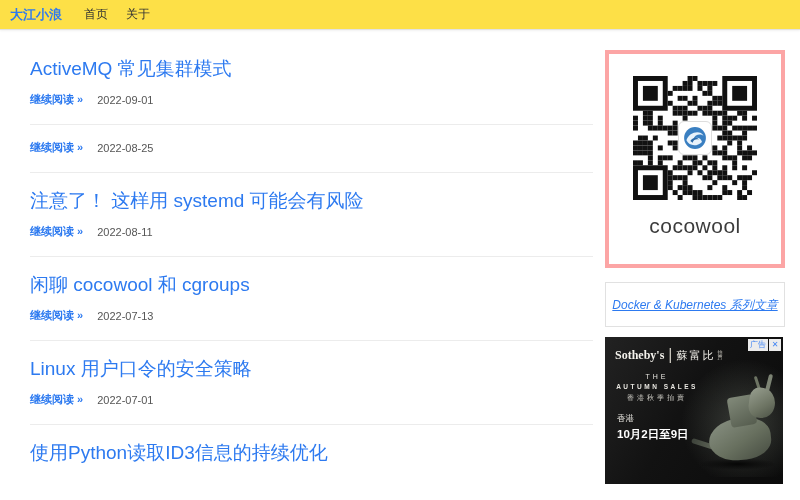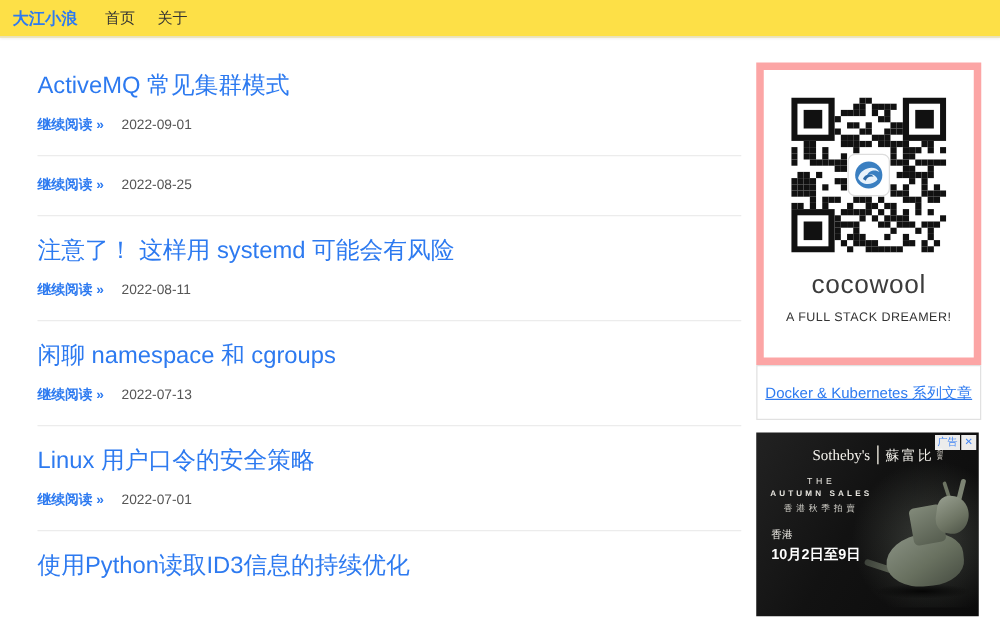--- a/index.html
+++ b/index.html
@@ -20,46 +20,46 @@
 
   
   .post-title { color:#2d7af0; font-size:19px; font-weight:400; line-height:26px;
     text-decoration:none; display:inline-block; cursor:pointer; }
   .post-meta { margin-top:10px; height:15px; font-size:11px; display:flex; align-items:center; }
   .read-more { color:#2d7af0; font-weight:bold; text-decoration:none; cursor:pointer; }
   .post-date { color:#555; margin-left:14px; }
   .sep { border:none; border-top:1px solid #ececec; margin:17px 0 15px 0; }
 
   
-  .card { border:6px solid #fca5a5; background:#fff; text-align:center; padding:22px 0 26px; }
+  .card { border:4px solid #fca5a5; background:#fff; text-align:center; padding:22px 0 26px; }
   .qr-wrap { position:relative; width:124px; height:124px; margin:0 auto; }
   .qr-wrap svg.qr { width:124px; height:124px; display:block; fill:#111; }
   .qr-logo { position:absolute; left:45px; top:45px; width:34px; height:34px;
     background:#fff; border-radius:6px; border:1px solid #ddd;
     display:flex; align-items:center; justify-content:center; }
   .profile-name { font-size:21px; color:#3c3c3c; margin-top:14px; letter-spacing:.5px; }
   .profile-tagline { font-size:10px; color:#333; margin-top:9px; letter-spacing:.4px; }
 
   
-  .series-box { border:1px solid #e1e1e1; padding:12px 6px; text-align:center; }
+  .series-box { border:1px solid #e1e1e1; margin-top:14px; padding:12px 6px; text-align:center;font-style:italic; }
   .series-link { color:#2d7af0; font-size:12px; text-decoration:underline; cursor:pointer; }
 
   
   .ad { position:relative; margin-top:10px; width:178px; height:147px; overflow:hidden;
     background:linear-gradient(120deg,#222 0%,#121212 45%,#0b0b0b 100%); cursor:pointer; }
   .ad-glow { position:absolute; right:-10px; top:20px; width:120px; height:120px;
     background:radial-gradient(circle at 60% 55%, rgba(150,160,145,.30), rgba(0,0,0,0) 65%); }
   .ad-corner { position:absolute; top:2px; right:2px; display:flex; gap:1px; z-index:4; }
   .ad-label { background:rgba(255,255,255,.92); color:#4285f4; font-size:8px; line-height:12px;
     padding:0 2px; height:12px; }
   .ad-close { background:rgba(255,255,255,.92); color:#4285f4; width:12px; height:12px;
     font-size:8px; line-height:12px; text-align:center; cursor:pointer; }
   .ad-logo-row { position:relative; z-index:3; display:flex; align-items:center;
     padding:9px 0 0 10px; color:#f4f2ec; }
-  .ad-brand { font-family:"Liberation Serif","DejaVu Serif",serif; font-weight:normal; font-size:12px;margin-left:35px; }
+  .ad-brand { font-family:"Liberation Serif","DejaVu Serif",serif; font-weight:bold; font-size:12px; }
   .ad-pipe { margin:0 4px; color:#c9c6bd; font-weight:normal; }
   .ad-brand-cn { font-family:"Liberation Serif","DejaVu Serif",serif; font-size:11px; letter-spacing:2px;text-align:center; }
   .ad-brand-small { display:inline-block; width:7px; font-size:5px; line-height:5px;
     word-break:break-all; margin-left:2px; color:#d8d5cc; }
   .ad-left { position:relative; z-index:3; width:104px; text-align:center; color:#fff; margin-top:9px; }
   .ad-the { font-size:7px; letter-spacing:3px; color:#e8e6e0; }
   .ad-hk { font-size:15px; letter-spacing:1.5px; margin-top:2px; font-weight:400; }
   .ad-autumn { font-size:6.5px; letter-spacing:2.5px; margin-top:3px; color:#e8e6e0; font-weight:bold; }
   .ad-cn-line { font-size:7px; letter-spacing:3px; margin-top:3px; color:#cfcdc6; }
   .ad-loc { position:relative; z-index:3; color:#e9e7e1; font-size:8.5px; margin:10px 0 0 12px; }
@@ -117,21 +117,21 @@
     <article>
       <a class="post-title">注意了！ 这样用 systemd 可能会有风险</a>
       <div class="post-meta">
         <a class="read-more">继续阅读 »</a>
         <span class="post-date">2022-08-11</span>
       </div>
       <hr class="sep">
     </article>
 
     <article>
-      <a class="post-title">闲聊 namespace 和 cgroups</a>
+      <a class="post-title">闲聊 cocowool 和 cgroups</a>
       <div class="post-meta">
         <a class="read-more">继续阅读 »</a>
         <span class="post-date">2022-07-13</span>
       </div>
       <hr class="sep">
     </article>
 
     <article>
       <a class="post-title">Linux 用户口令的安全策略</a>
       <div class="post-meta">
@@ -372,21 +372,20 @@
           </svg>
         <div class="qr-logo">
           <svg width="28" height="28" viewBox="0 0 36 36">
             <circle cx="18" cy="18" r="14" fill="#3a7fc1"></circle>
             <path d="M7 21 C10 10, 25 7, 29 15 C25 12, 18 13, 16 19 C20 16, 26 18, 27 23 C20 30, 10 28, 7 21 Z" fill="#e8f2fb"></path>
             <path d="M12 22 C14 17, 21 16, 23 20 C20 19, 16 20, 15 24 Z" fill="#2c6aa8"></path>
           </svg>
         </div>
       </div>
       <div class="profile-name">cocowool</div>
-      <div class="profile-tagline">A FULL STACK DREAMER!</div>
     </div>
 
     <div class="series-box">
       <a class="series-link">Docker &amp; Kubernetes 系列文章</a>
     </div>
 
     <div class="ad">
       <div class="ad-glow"></div>
 
       <div class="ad-corner">

